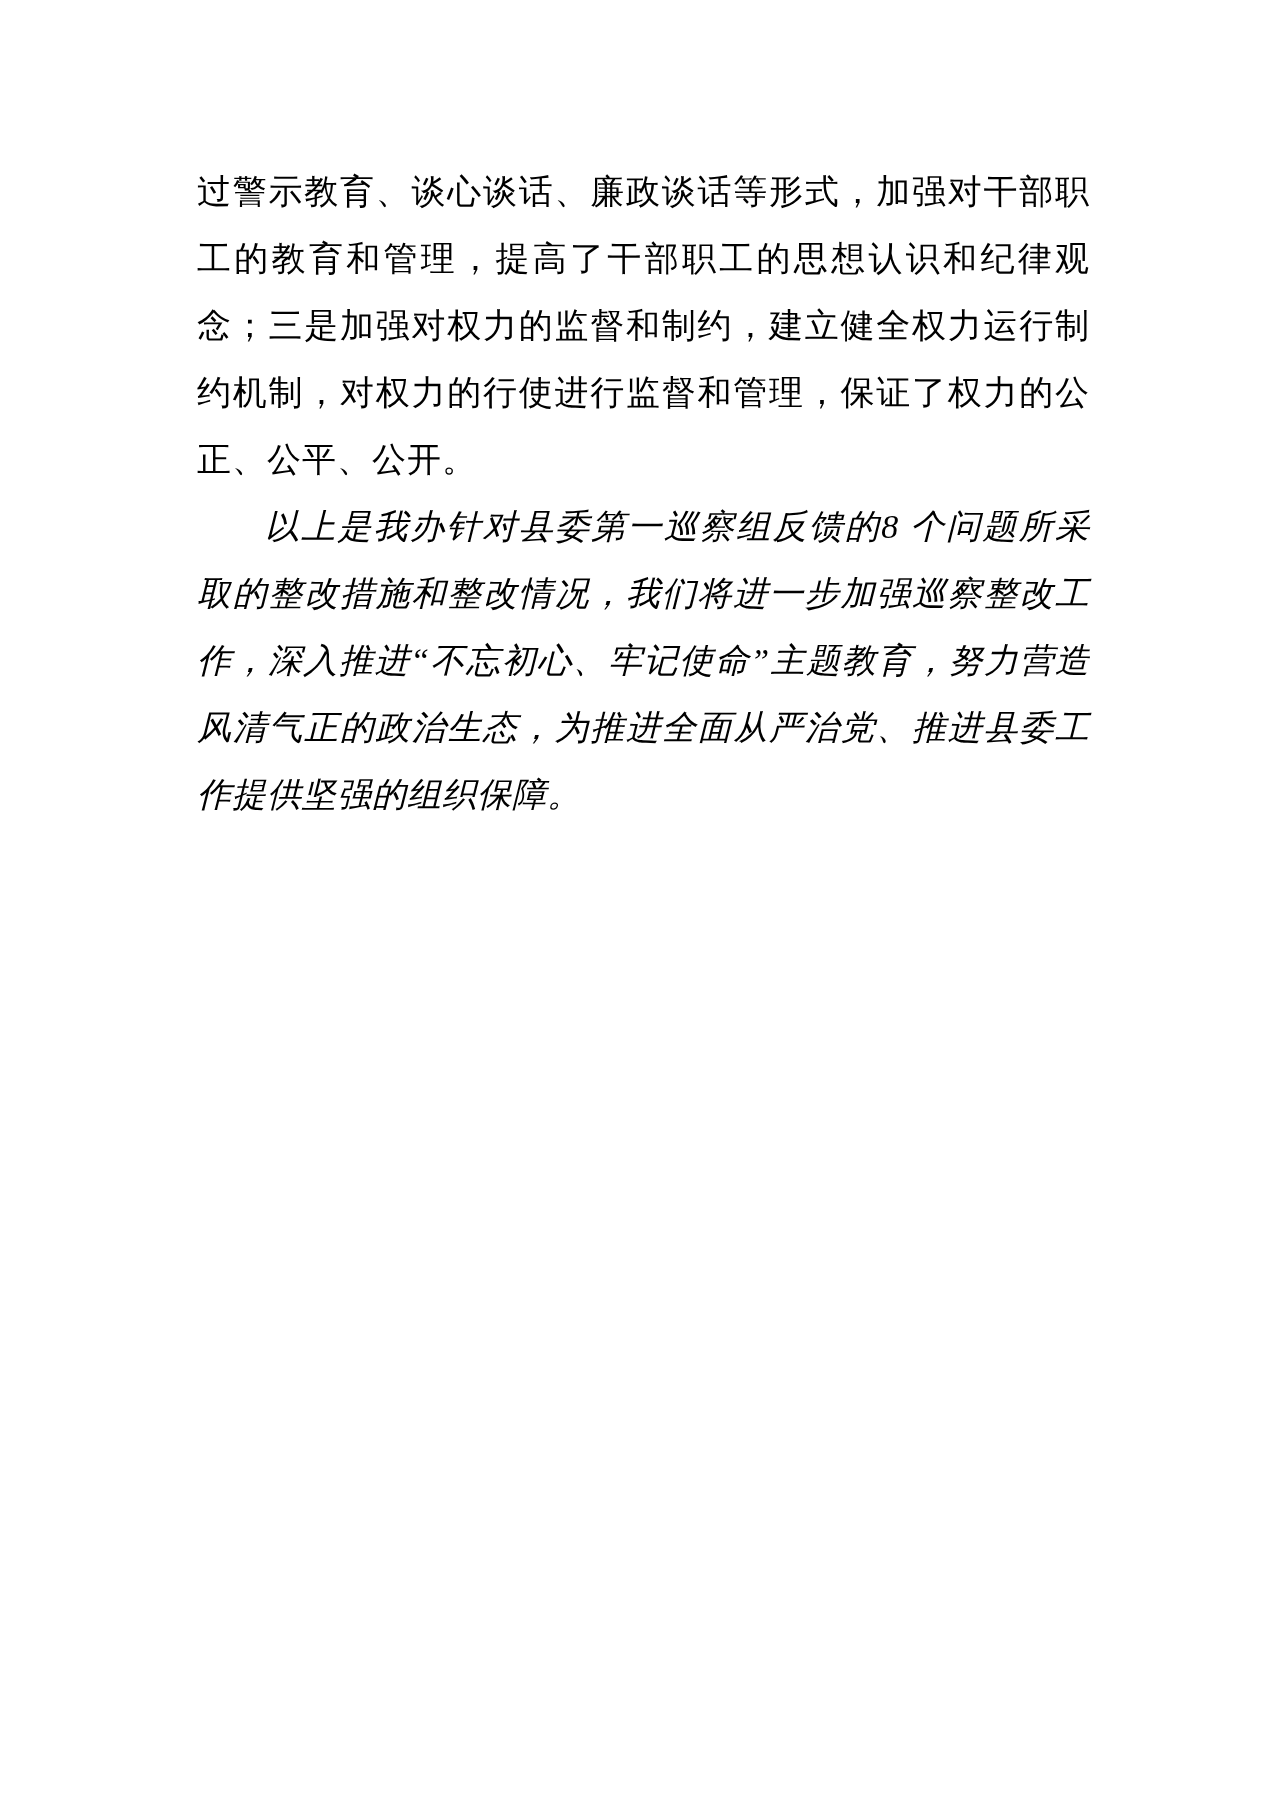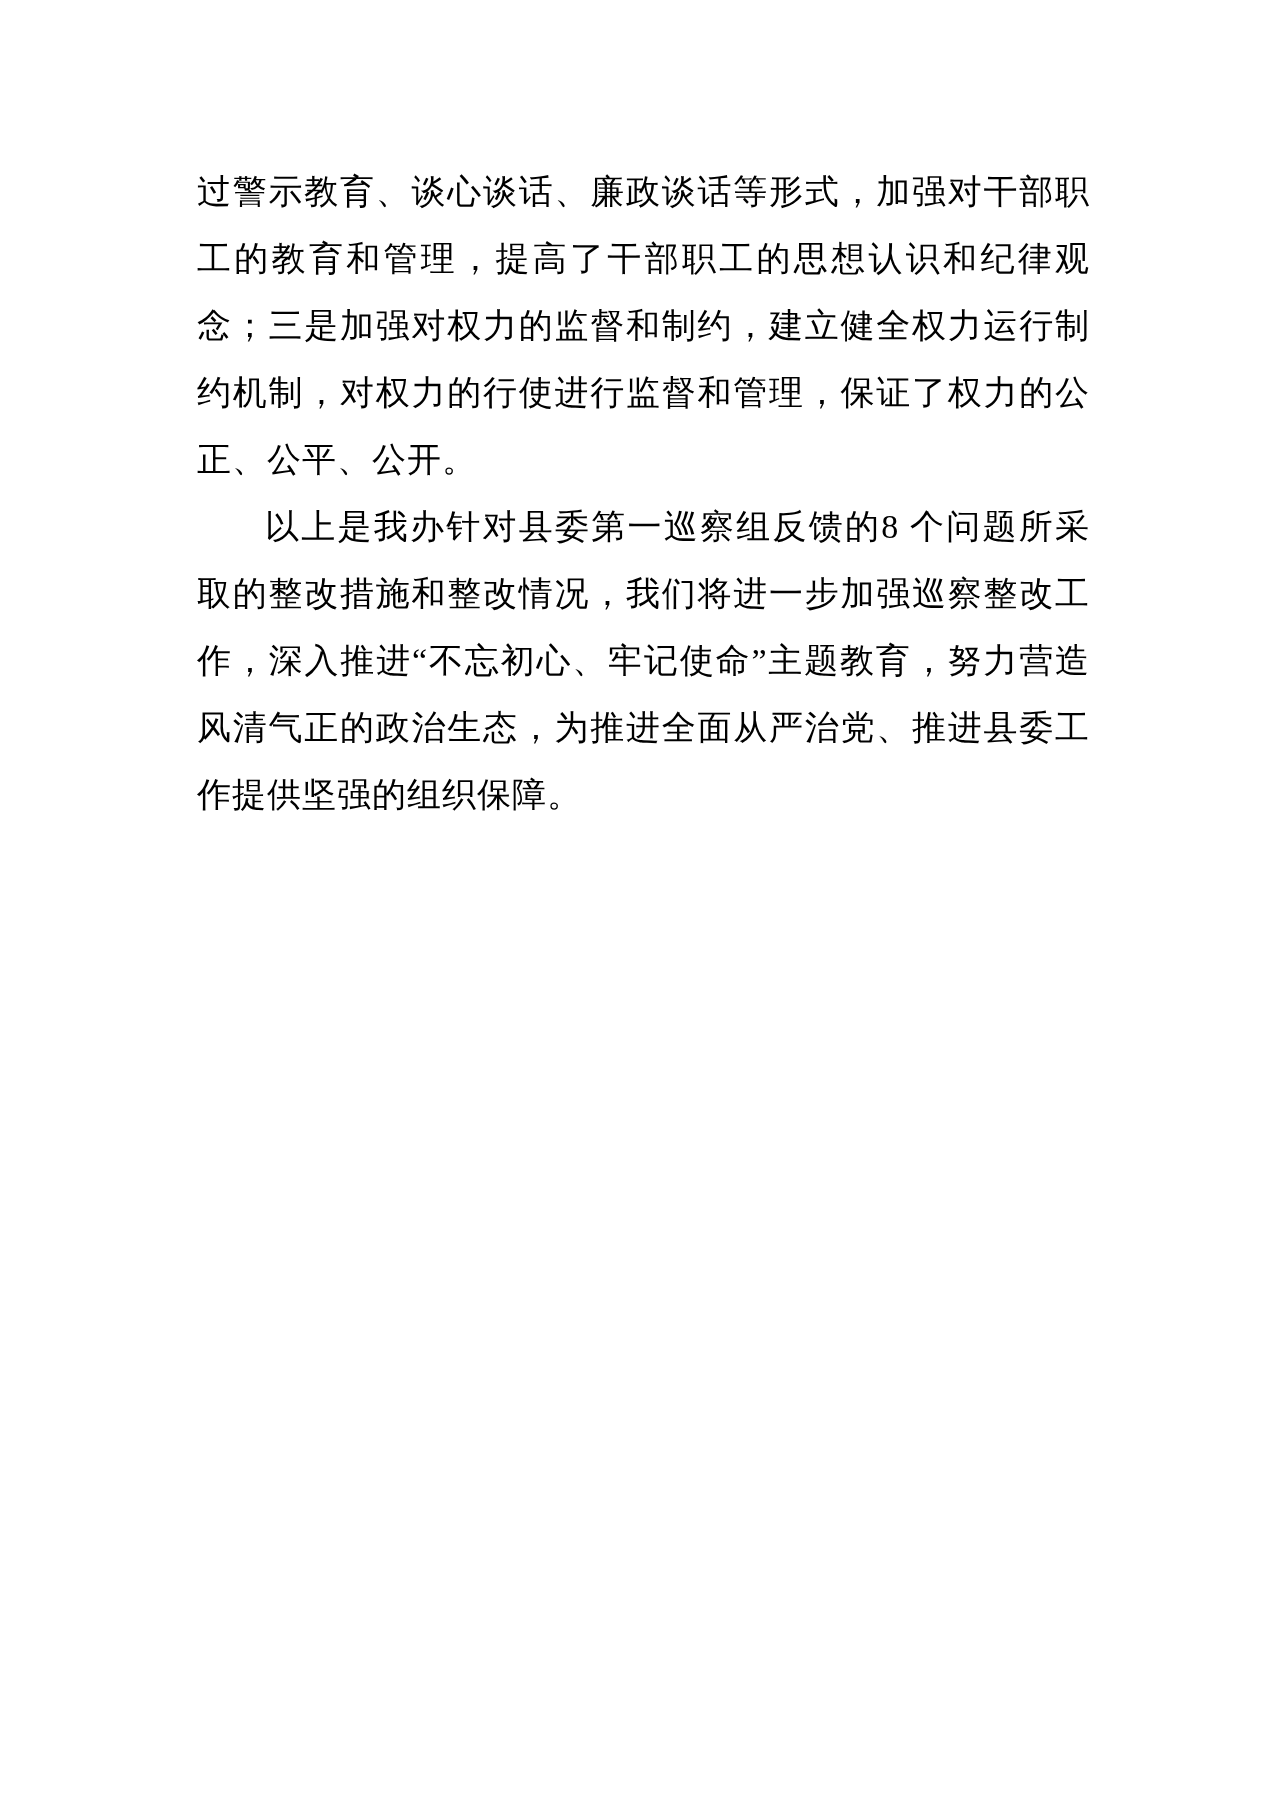--- a/index.html
+++ b/index.html
@@ -27,20 +27,21 @@
     text-align: justify;
     text-align-last: left;
   }
   .para {
     margin: 0;
     padding: 0;
     font-weight: 400;
   }
   .para.indent {
     text-indent: 2em;
+    font-style: italic;
   }
 </style>
 </head>
 <body>
 
 <div class="page">
   <div class="text-block">
     <p class="para">过警示教育、谈心谈话、廉政谈话等形式，加强对干部职工的教育和管理，提高了干部职工的思想认识和纪律观念；三是加强对权力的监督和制约，建立健全权力运行制约机制，对权力的行使进行监督和管理，保证了权力的公正、公平、公开。</p>
     <p class="para indent">以上是我办针对县委第一巡察组反馈的8 个问题所采取的整改措施和整改情况，我们将进一步加强巡察整改工作，深入推进“不忘初心、牢记使命”主题教育，努力营造风清气正的政治生态，为推进全面从严治党、推进县委工作提供坚强的组织保障。</p>
   </div>

